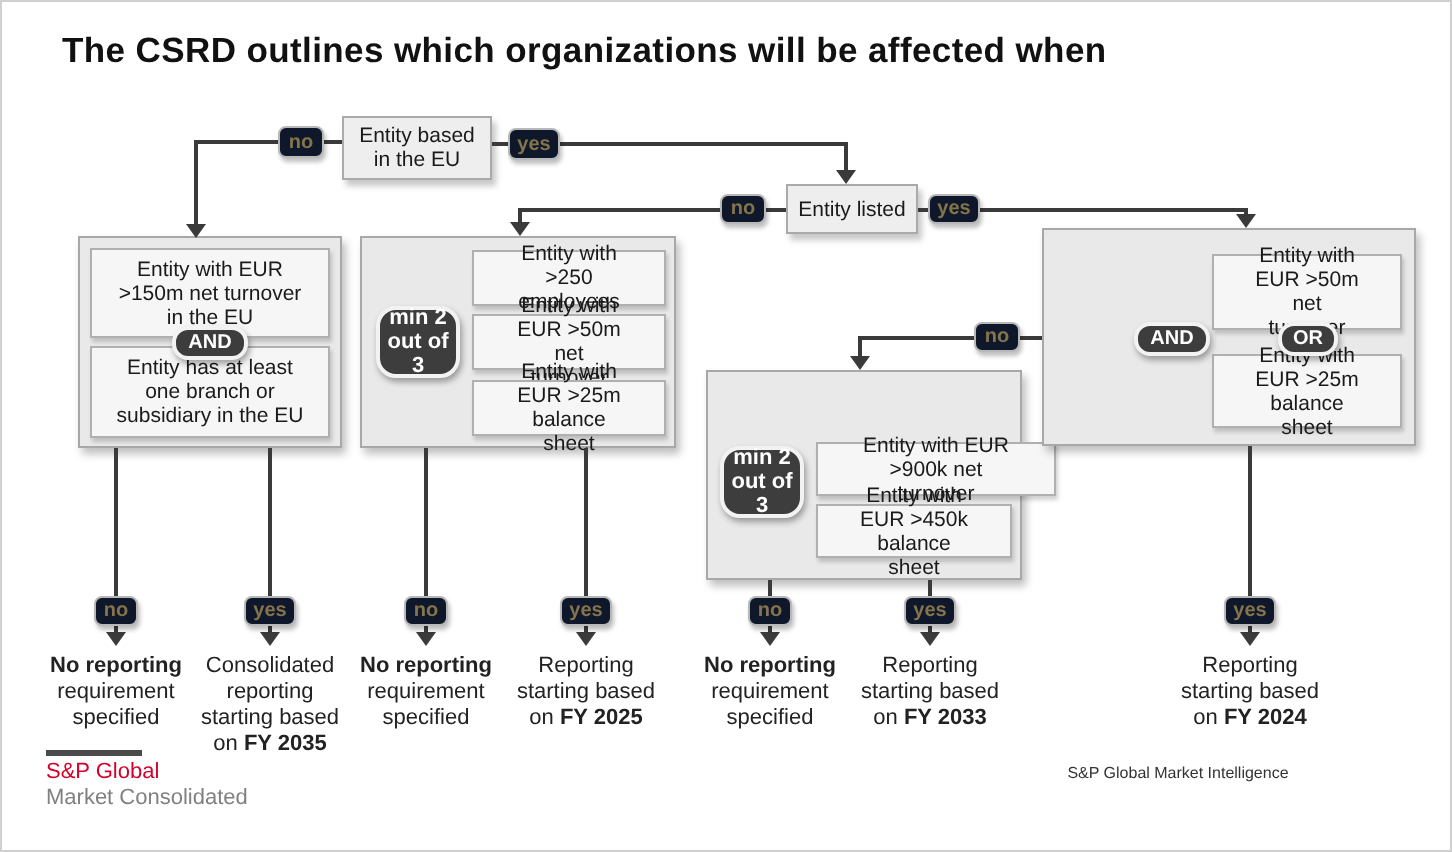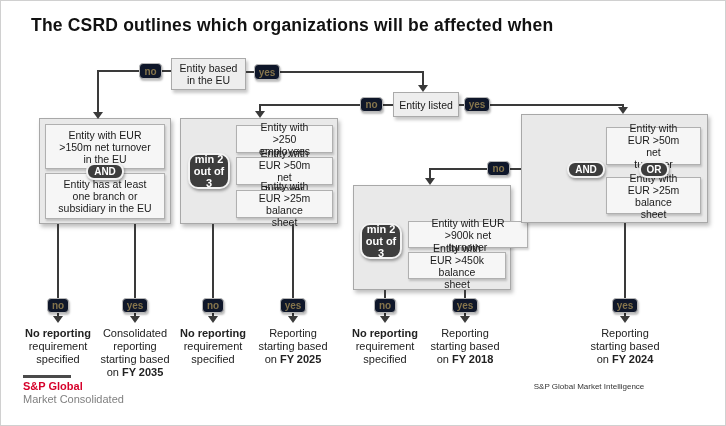--- a/index.html
+++ b/index.html
@@ -57,21 +57,21 @@
     border-top:7px solid #3a3a3a;
   }
   
   .outcome-text{
     position:absolute;top:326px;width:80px;text-align:center;
     font-size:11px;line-height:13px;color:#222;
   }
   .outcome-text .b{font-weight:bold;}
   
   .footer-rule{position:absolute;left:22px;top:374px;width:48px;height:3px;background:#4a4a4a;}
-  .brand1{position:absolute;left:22px;top:379px;font-size:11px;font-weight:bold;color:#d6002a;}
+  .brand1{position:absolute;left:22px;top:379px;font-size:11px;font-weight:normal;color:#d6002a;}
   .brand2{position:absolute;left:22px;top:392px;font-size:11px;color:#808080;}
   .source{position:absolute;left:508px;top:381px;width:160px;text-align:center;font-size:8px;color:#333;}
 </style>
 </head>
 <body>
 
 <div id="stage">
 
   <div class="title">The CSRD outlines which organizations will be affected when</div>
 
@@ -179,21 +179,21 @@
   <div class="outcome-text" style="left:252px;">
     <span>Reporting starting based on</span>
     <span class="b">FY 2025</span>
   </div>
   <div class="outcome-text" style="left:344px;">
     <span class="b">No reporting</span>
     <span>requirement specified</span>
   </div>
   <div class="outcome-text" style="left:424px;">
     <span>Reporting starting based on</span>
-    <span class="b">FY 2018</span>
+    <span class="b">FY 2033</span>
   </div>
   <div class="outcome-text" style="left:584px;">
     <span>Reporting starting based on</span>
     <span class="b">FY 2024</span>
   </div>
 
   <div class="footer-rule"></div>
   <div class="brand1">S&amp;P Global</div>
   <div class="brand2">Market Consolidated</div>
   <div class="source">S&amp;P Global Market Intelligence</div>

